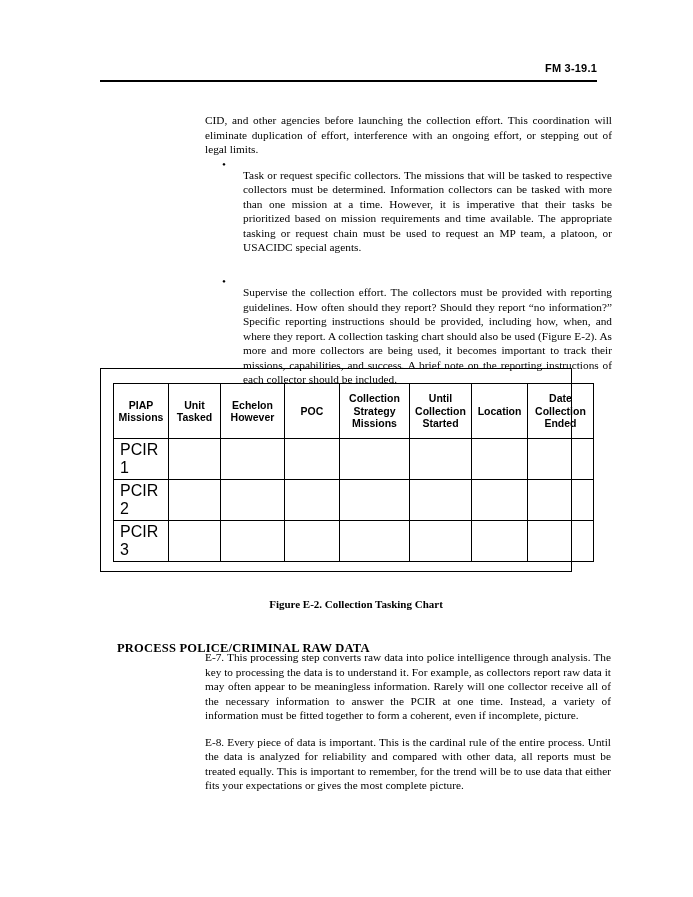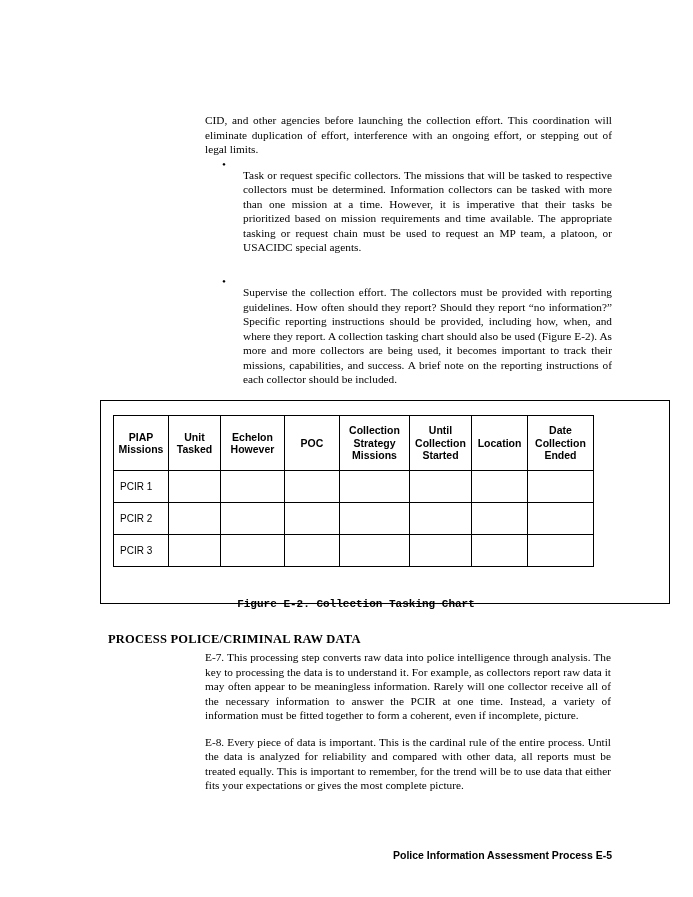--- a/index.html
+++ b/index.html
@@ -30,44 +30,44 @@
   }
   .para { margin: 0 0 0 0; }
   .bullet { display: flex; margin: 0 0 8px 0; }
   .bullet-body { flex: 1; text-align: justify; }
   .bullet { padding-left: 0; }
   .bullet .marker-cell { flex: 0 0 38px; padding-left: 17px; box-sizing: border-box; }
   .lead { font-weight: normal; }
 
   
   .figure-box {
-    position: absolute; top: 400px; left: 100px; width: 570px; height: 204px;
+    position: absolute; top: 368px; left: 100px; width: 472px; height: 204px;
     border: 1.5px solid #000; box-sizing: border-box;
     padding: 14px 2px 0 12px;
   }
   table.tasking-table {
     border-collapse: collapse;
     table-layout: fixed;
     width: 480px;
     font-family: "Liberation Sans", sans-serif;
   }
   .tasking-table th, .tasking-table td { border: 1px solid #000; }
   .tasking-table th {
     font-size: 10.5px; font-weight: bold; line-height: 12.5px;
     text-align: center; vertical-align: middle; height: 50px; padding: 2px;
   }
-  .tasking-table td { height: 27px; font-size: 10px; padding: 2px 2px 2px 6px; vertical-align: middle; }
+  .tasking-table td { height: 27px; font-size: 16px; padding: 2px 2px 2px 6px; vertical-align: middle; }
   .col-piap { width: 55px; } .col-unit { width: 52px; } .col-ech { width: 64px; }
   .col-poc { width: 55px; } .col-strat { width: 70px; } .col-start { width: 62px; }
   .col-loc { width: 56px; } .col-end { width: 66px; }
 
   .figure-caption {
     position: absolute; top: 598px; left: 100px; width: 512px;
     text-align: center;
-    font-family: Liberation Mono, monospace;
+    font-family: Liberation Serif, serif;
     font-weight: bold; font-size: 11px;
   }
 
   
   .section-heading {
     position: absolute; top: 624px; left: 100px; width: 512px;
     font-weight: bold; font-size: 12.5px; letter-spacing: 0.2px;
   }
   .section-body {
     position: absolute; top: 650px; left: 205px; width: 407px;
@@ -81,20 +81,24 @@
     text-align: right;
     font-family: "Liberation Sans", sans-serif;
     font-weight: bold; font-size: 10.5px;
   }
 </style>
 </head>
 <body>
 
 <div class="page">
 
+  <header class="page-header">
+    <div class="doc-code">FM 3-19.1</div>
+    <div class="header-rule"></div>
+  </header>
 
   <section class="body-text">
     <p class="para">CID, and other agencies before launching the collection effort. This coordination will eliminate duplication of effort, interference with an ongoing effort, or stepping out of legal limits.</p>
 
     <div class="bullet">
       <div class="marker-cell">
         <span>•</span>
       </div>
       <p class="bullet-body">
         <span class="lead">Task or request specific collectors.</span>
@@ -167,22 +171,21 @@
           <td></td>
             <td></td>
           <td></td>
         </tr>
       </tbody>
     </table>
   </div>
 
   <div class="figure-caption">Figure E-2.  Collection Tasking Chart</div>
 
-  <h2 class="section-heading" style="margin:8px;">PROCESS POLICE/CRIMINAL RAW DATA</h2>
+  <h2 class="section-heading" style="margin:17px;">PROCESS POLICE/CRIMINAL RAW DATA</h2>
 
   <section class="section-body">
     <p>E-7. This processing step converts raw data into police intelligence through analysis. The key to processing the data is to understand it. For example, as collectors report raw data it may often appear to be meaningless information. Rarely will one collector receive all of the necessary information to answer the PCIR at one time. Instead, a variety of information must be fitted together to form a coherent, even if incomplete, picture.</p>
     <p>E-8. Every piece of data is important. This is the cardinal rule of the entire process. Until the data is analyzed for reliability and compared with other data, all reports must be treated equally. This is important to remember, for the trend will be to use data that either fits your expectations or gives the most complete picture.</p>
   </section>
 
-  <footer class="page-footer">Police Information Assessment Process  E-5</footer>
 
 </div>
 
 </body></html>

